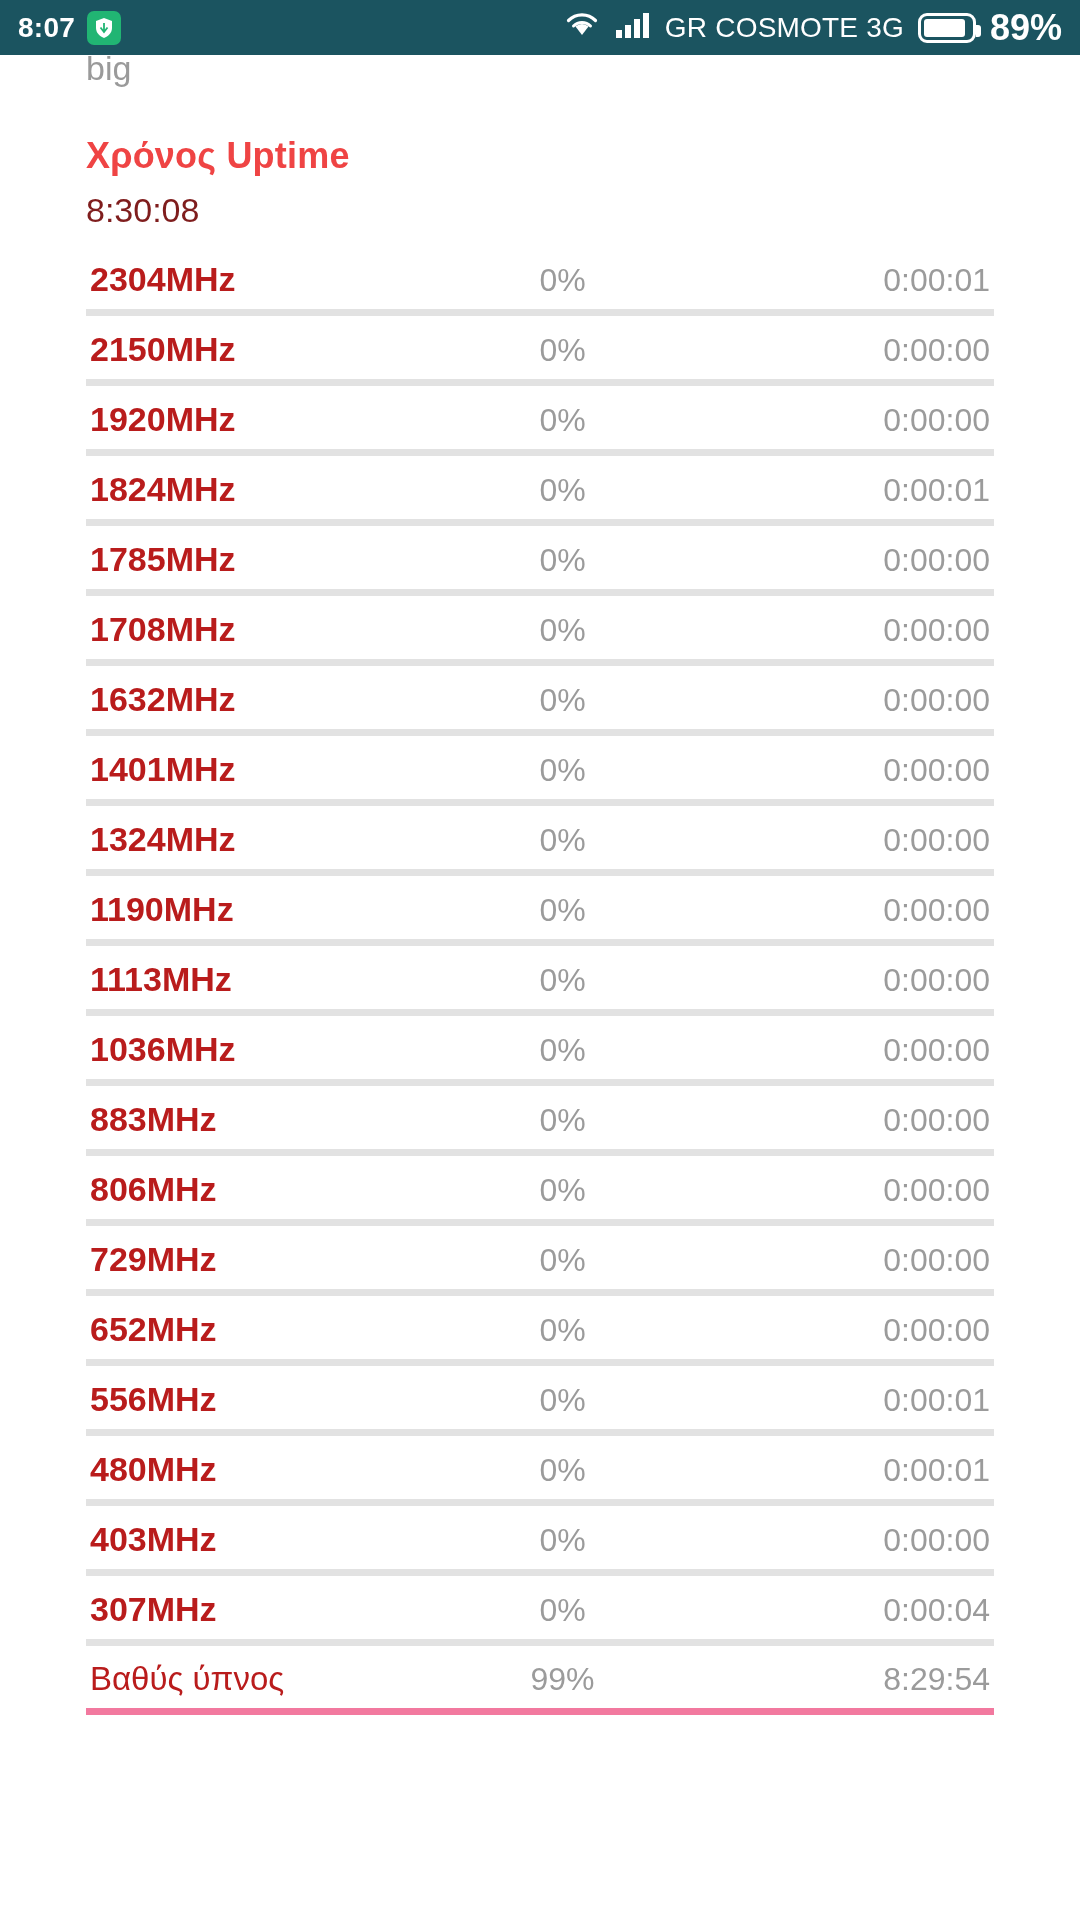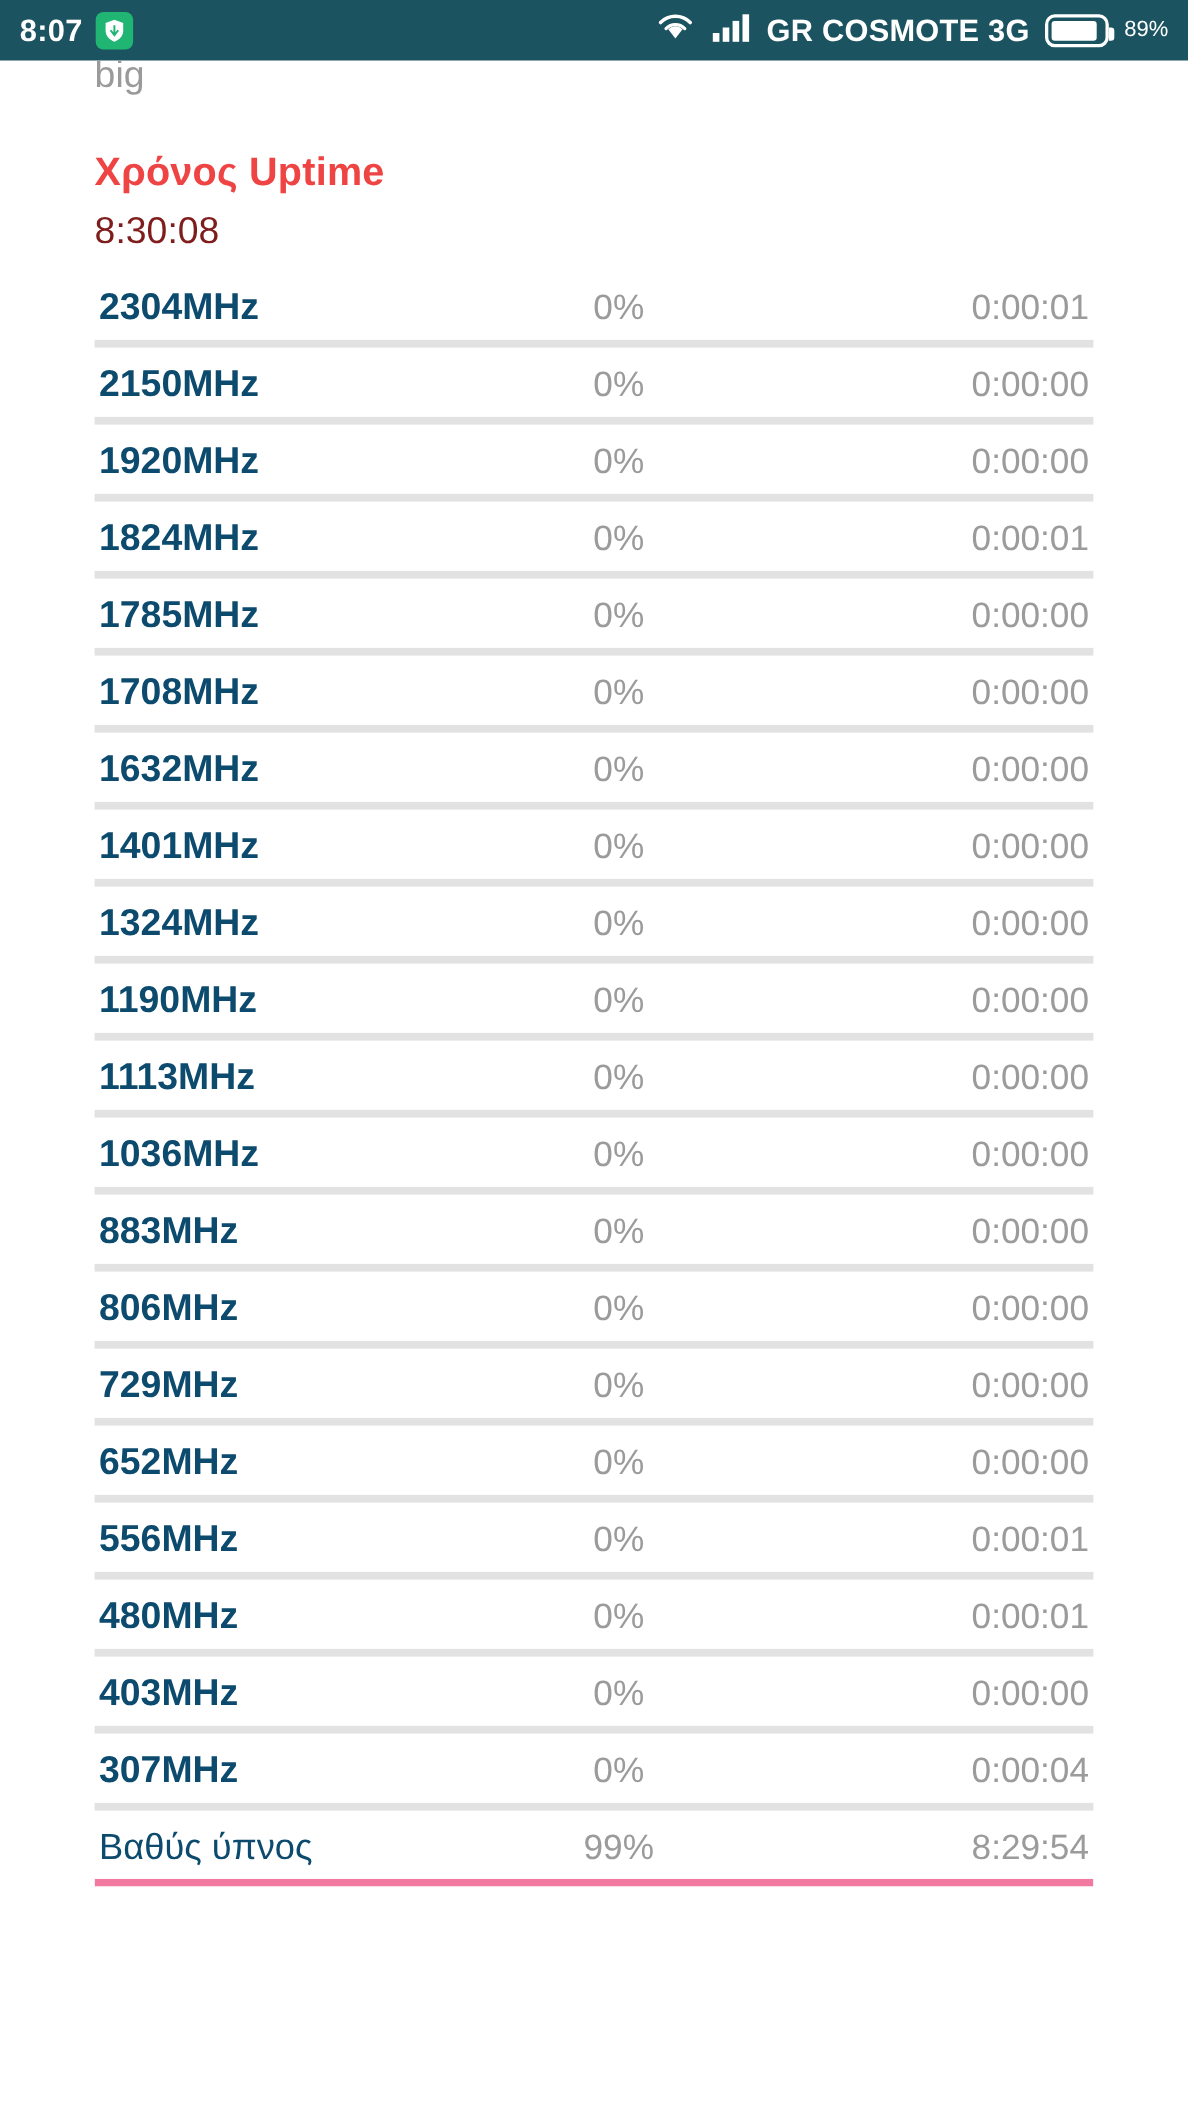--- a/index.html
+++ b/index.html
@@ -27,22 +27,22 @@
   .status-clock { font-size: 28px; font-weight: bold; letter-spacing: 0.3px; }
   .shield-badge {
     width: 34px; height: 34px;
     background: #21b573;
     border-radius: 7px;
     display: flex; align-items: center; justify-content: center;
   }
   .shield-badge svg { display: block; }
   .status-spacer { flex: 1 1 auto; }
   .status-right { display: flex; align-items: center; gap: 14px; }
-  .carrier-text { font-size: 28px; font-weight: bold; letter-spacing: 0.2px; }
-  .battery-pct { font-size: 20px; font-weight: normal; }
+  .carrier-text { font-size: 28px; font-weight: normal; letter-spacing: 0.2px; }
+  .battery-pct { font-size: 36px; font-weight: bold; }
   .battery-shell {
     width: 58px; height: 30px;
     border: 3px solid #ffffff;
     border-radius: 9px;
     position: relative;
     display: flex; align-items: center;
     padding: 3px;
   }
   .battery-shell::after {
     content: "";
@@ -86,21 +86,21 @@
   }
   .row-line {
     display: flex;
     align-items: baseline;
     justify-content: space-between;
     padding: 0 4px 10px 4px;
   }
   .row-label {
     font-size: 34px;
     font-weight: bold;
-    color: #0c4a6e;
+    color: #b91c1c;
     flex: 0 0 auto;
     width: 40%;
   }
   .row-pct {
     font-size: 32px;
     color: #9b9b9b;
     flex: 0 0 auto;
     width: 25%;
     text-align: center;
   }

